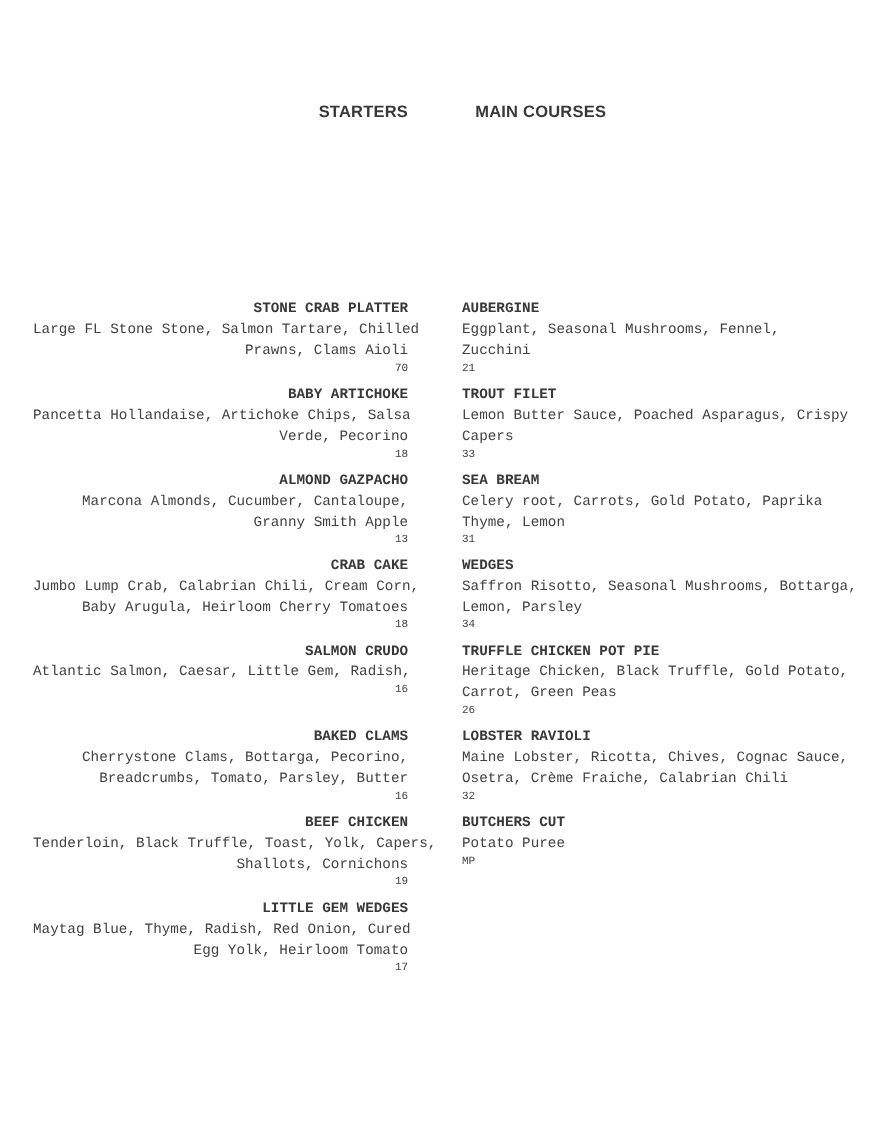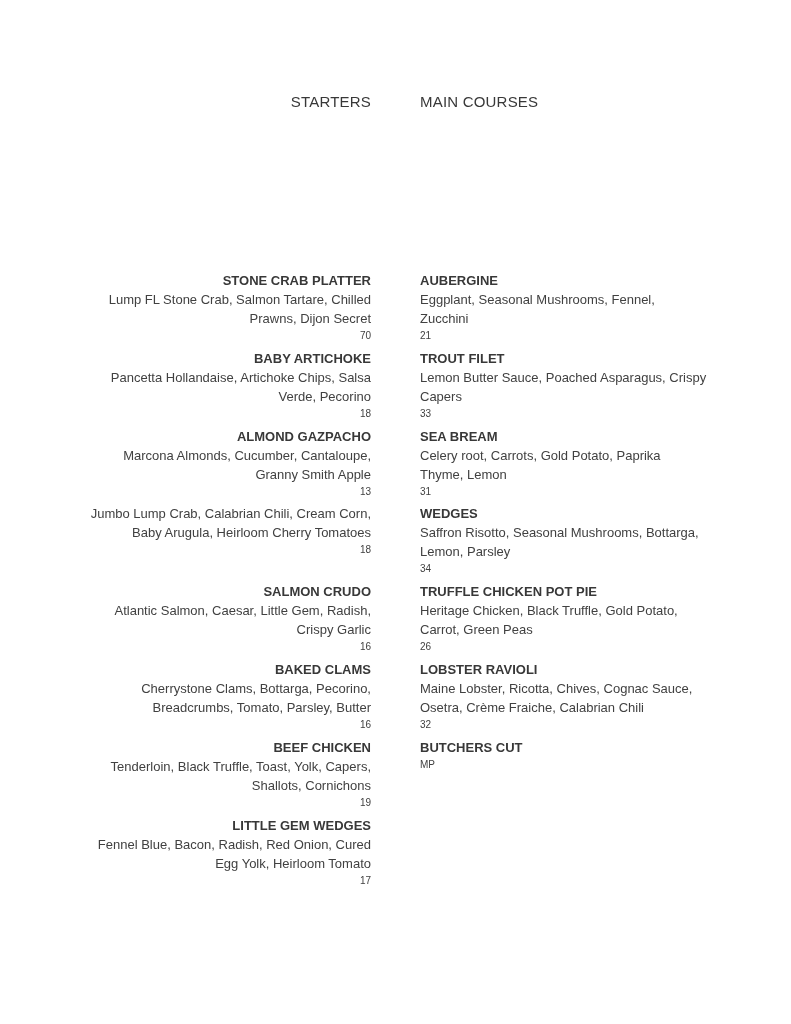--- a/index.html
+++ b/index.html
@@ -13,51 +13,52 @@
     height: 1024px;
     background: #ffffff;
     font-family: "Liberation Sans", "DejaVu Sans", sans-serif;
     color: #3f3f3f;
     overflow: hidden;
   }
   .col-header {
     position: absolute;
     top: 93px;
     font-size: 15px;
-    font-weight: normal;
+    font-weight: bold;
     color: #383838;
     letter-spacing: 0.2px;
     line-height: 18px;
     white-space: nowrap;
   }
   .col-header.left {
     left: 50px;
     width: 321px;
     text-align: right;
   }
   .col-header.right {
-    left: 420px;
+    left: 432px;
     text-align: left;
   }
   .items {
     position: absolute;
     top: 271px;
   }
   .items.left {
     left: 30px;
     width: 341px;
     text-align: right;
   }
   .items.right {
     left: 420px;
     width: 345px;
     text-align: left;
   }
   .menu-item {
     height: 77.8px;
+    font-family: Liberation Mono, monospace;
   }
   .item-name {
     font-size: 13px;
     line-height: 19px;
     font-weight: bold;
     color: #383838;
     white-space: nowrap;
   }
   .desc-line {
     font-size: 13px;
@@ -75,22 +76,22 @@
 <body>
 
 <div class="page">
   <div class="col-header left">STARTERS</div>
   <div class="col-header right">MAIN COURSES</div>
 
   <div class="items left">
   <div class="menu-item">
     <div class="item-name">STONE CRAB PLATTER</div>
     <div class="item-desc">
-          <div class="desc-line">Lump FL Stone Crab, Salmon Tartare, Chilled</div>
-          <div class="desc-line">Prawns, Dijon Secret</div>
+          <div class="desc-line">Large FL Stone Stone, Salmon Tartare, Chilled</div>
+          <div class="desc-line">Prawns, Clams Aioli</div>
         </div>
     <div class="item-price">70</div>
   </div>
 
   <div class="menu-item">
     <div class="item-name">BABY ARTICHOKE</div>
     <div class="item-desc">
           <div class="desc-line">Pancetta Hollandaise, Artichoke Chips, Salsa</div>
           <div class="desc-line">Verde, Pecorino</div>
         </div>
@@ -100,32 +101,32 @@
   <div class="menu-item">
     <div class="item-name">ALMOND GAZPACHO</div>
     <div class="item-desc">
           <div class="desc-line">Marcona Almonds, Cucumber, Cantaloupe,</div>
           <div class="desc-line">Granny Smith Apple</div>
         </div>
     <div class="item-price">13</div>
   </div>
 
   <div class="menu-item">
+    <div class="item-name">CRAB CAKE</div>
     <div class="item-desc">
           <div class="desc-line">Jumbo Lump Crab, Calabrian Chili, Cream Corn,</div>
           <div class="desc-line">Baby Arugula, Heirloom Cherry Tomatoes</div>
         </div>
     <div class="item-price">18</div>
   </div>
 
   <div class="menu-item">
     <div class="item-name">SALMON CRUDO</div>
     <div class="item-desc">
           <div class="desc-line">Atlantic Salmon, Caesar, Little Gem, Radish,</div>
-          <div class="desc-line">Crispy Garlic</div>
         </div>
     <div class="item-price">16</div>
   </div>
 
   <div class="menu-item">
     <div class="item-name">BAKED CLAMS</div>
     <div class="item-desc">
           <div class="desc-line">Cherrystone Clams, Bottarga, Pecorino,</div>
           <div class="desc-line">Breadcrumbs, Tomato, Parsley, Butter</div>
         </div>
@@ -137,21 +138,21 @@
     <div class="item-desc">
           <div class="desc-line">Tenderloin, Black Truffle, Toast, Yolk, Capers,</div>
           <div class="desc-line">Shallots, Cornichons</div>
         </div>
     <div class="item-price">19</div>
   </div>
 
   <div class="menu-item">
     <div class="item-name">LITTLE GEM WEDGES</div>
     <div class="item-desc">
-          <div class="desc-line">Fennel Blue, Bacon, Radish, Red Onion, Cured</div>
+          <div class="desc-line">Maytag Blue, Thyme, Radish, Red Onion, Cured</div>
           <div class="desc-line">Egg Yolk, Heirloom Tomato</div>
         </div>
     <div class="item-price">17</div>
   </div>
 </div>
   <div class="items right">
 
   <div class="menu-item">
     <div class="item-name">AUBERGINE</div>
     <div class="item-desc">
@@ -202,17 +203,18 @@
     <div class="item-desc">
           <div class="desc-line">Maine Lobster, Ricotta, Chives, Cognac Sauce,</div>
           <div class="desc-line">Osetra, Crème Fraiche, Calabrian Chili</div>
         </div>
     <div class="item-price">32</div>
   </div>
 
   <div class="menu-item">
     <div class="item-name">BUTCHERS CUT</div>
     <div class="item-desc">
+          <div class="desc-line">Potato Puree</div>
         </div>
     <div class="item-price">MP</div>
   </div>
 </div>
 </div>
 
 </body></html>

